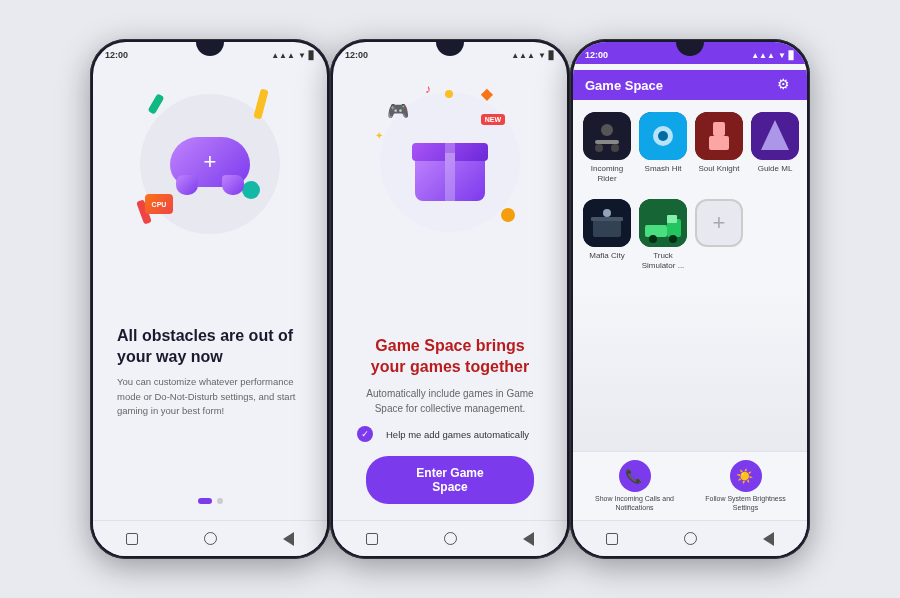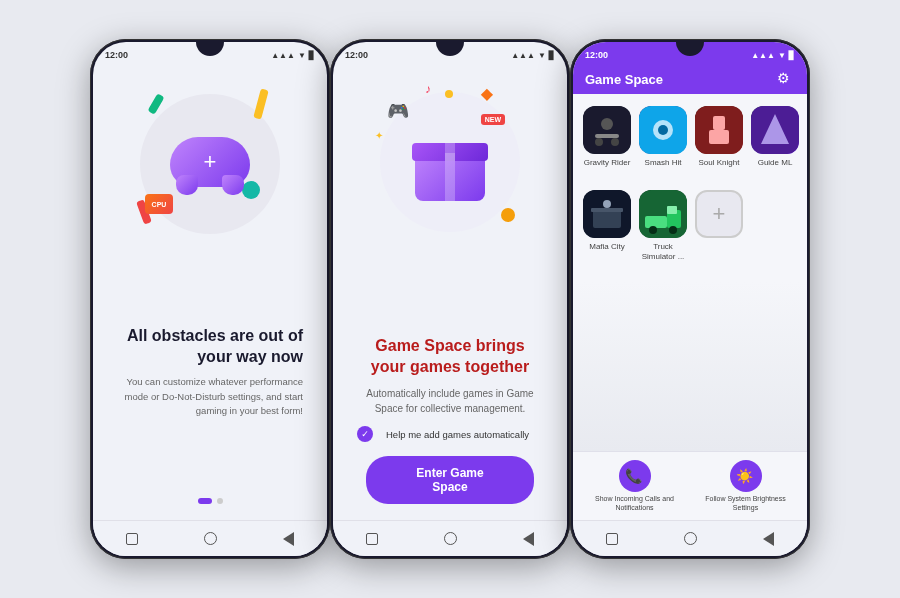--- a/index.html
+++ b/index.html
@@ -150,21 +150,21 @@
       font-weight: 700;
     }
     .float-teal-circle {
       width: 18px; height: 18px;
       background: #14b8a6;
       border-radius: 50%;
       bottom: 55px;
       right: 30px;
     }
     .text-content {
-      text-align: right;
+      text-align: left;
       padding: 0 8px;
     }
     .main-title {
       font-size: 16px;
       font-weight: 700;
       color: #1a1a2e;
       line-height: 1.3;
       margin-bottom: 8px;
     }
     .sub-text {
@@ -329,20 +329,21 @@
     .phone3-inner {
       background: #f5f6fa;
     }
     .gamespace-header {
       background: #7c3aed;
       padding: 6px 12px;
       display: flex;
       align-items: center;
       justify-content: space-between;
       flex-shrink: 0;
+      margin-top: 6px;
     }
     .header-title {
       color: white;
       font-size: 13px;
       font-weight: 600;
     }
     .gear-icon {
       width: 18px; height: 18px;
       color: white;
       font-size: 14px;
@@ -580,21 +581,21 @@
           <div class="game-item">
             <div class="game-icon gravity-rider">
               <svg width="48" height="48" viewBox="0 0 48 48">
                   <rect width="48" height="48" rx="12" fill="#1a1a2e"></rect>
                   <circle cx="24" cy="18" r="6" fill="#555"></circle>
                   <rect x="12" y="28" width="24" height="4" rx="2" fill="#888"></rect>
                   <circle cx="16" cy="36" r="4" fill="#444"></circle>
                   <circle cx="32" cy="36" r="4" fill="#444"></circle>
                 </svg>
             </div>
-            <span class="game-name">Gravity Rider</span>
+            <span class="game-name">Incoming Rider</span>
           </div>
 
           <div class="game-item">
             <div class="game-icon smash-hit">
               <svg width="48" height="48" viewBox="0 0 48 48">
                   <rect width="48" height="48" rx="12" fill="#0ea5e9"></rect>
                   <circle cx="24" cy="24" r="10" fill="#e0f2fe" opacity="0.8"></circle>
                   <circle cx="24" cy="24" r="5" fill="#0369a1"></circle>
                 </svg>
             </div>

